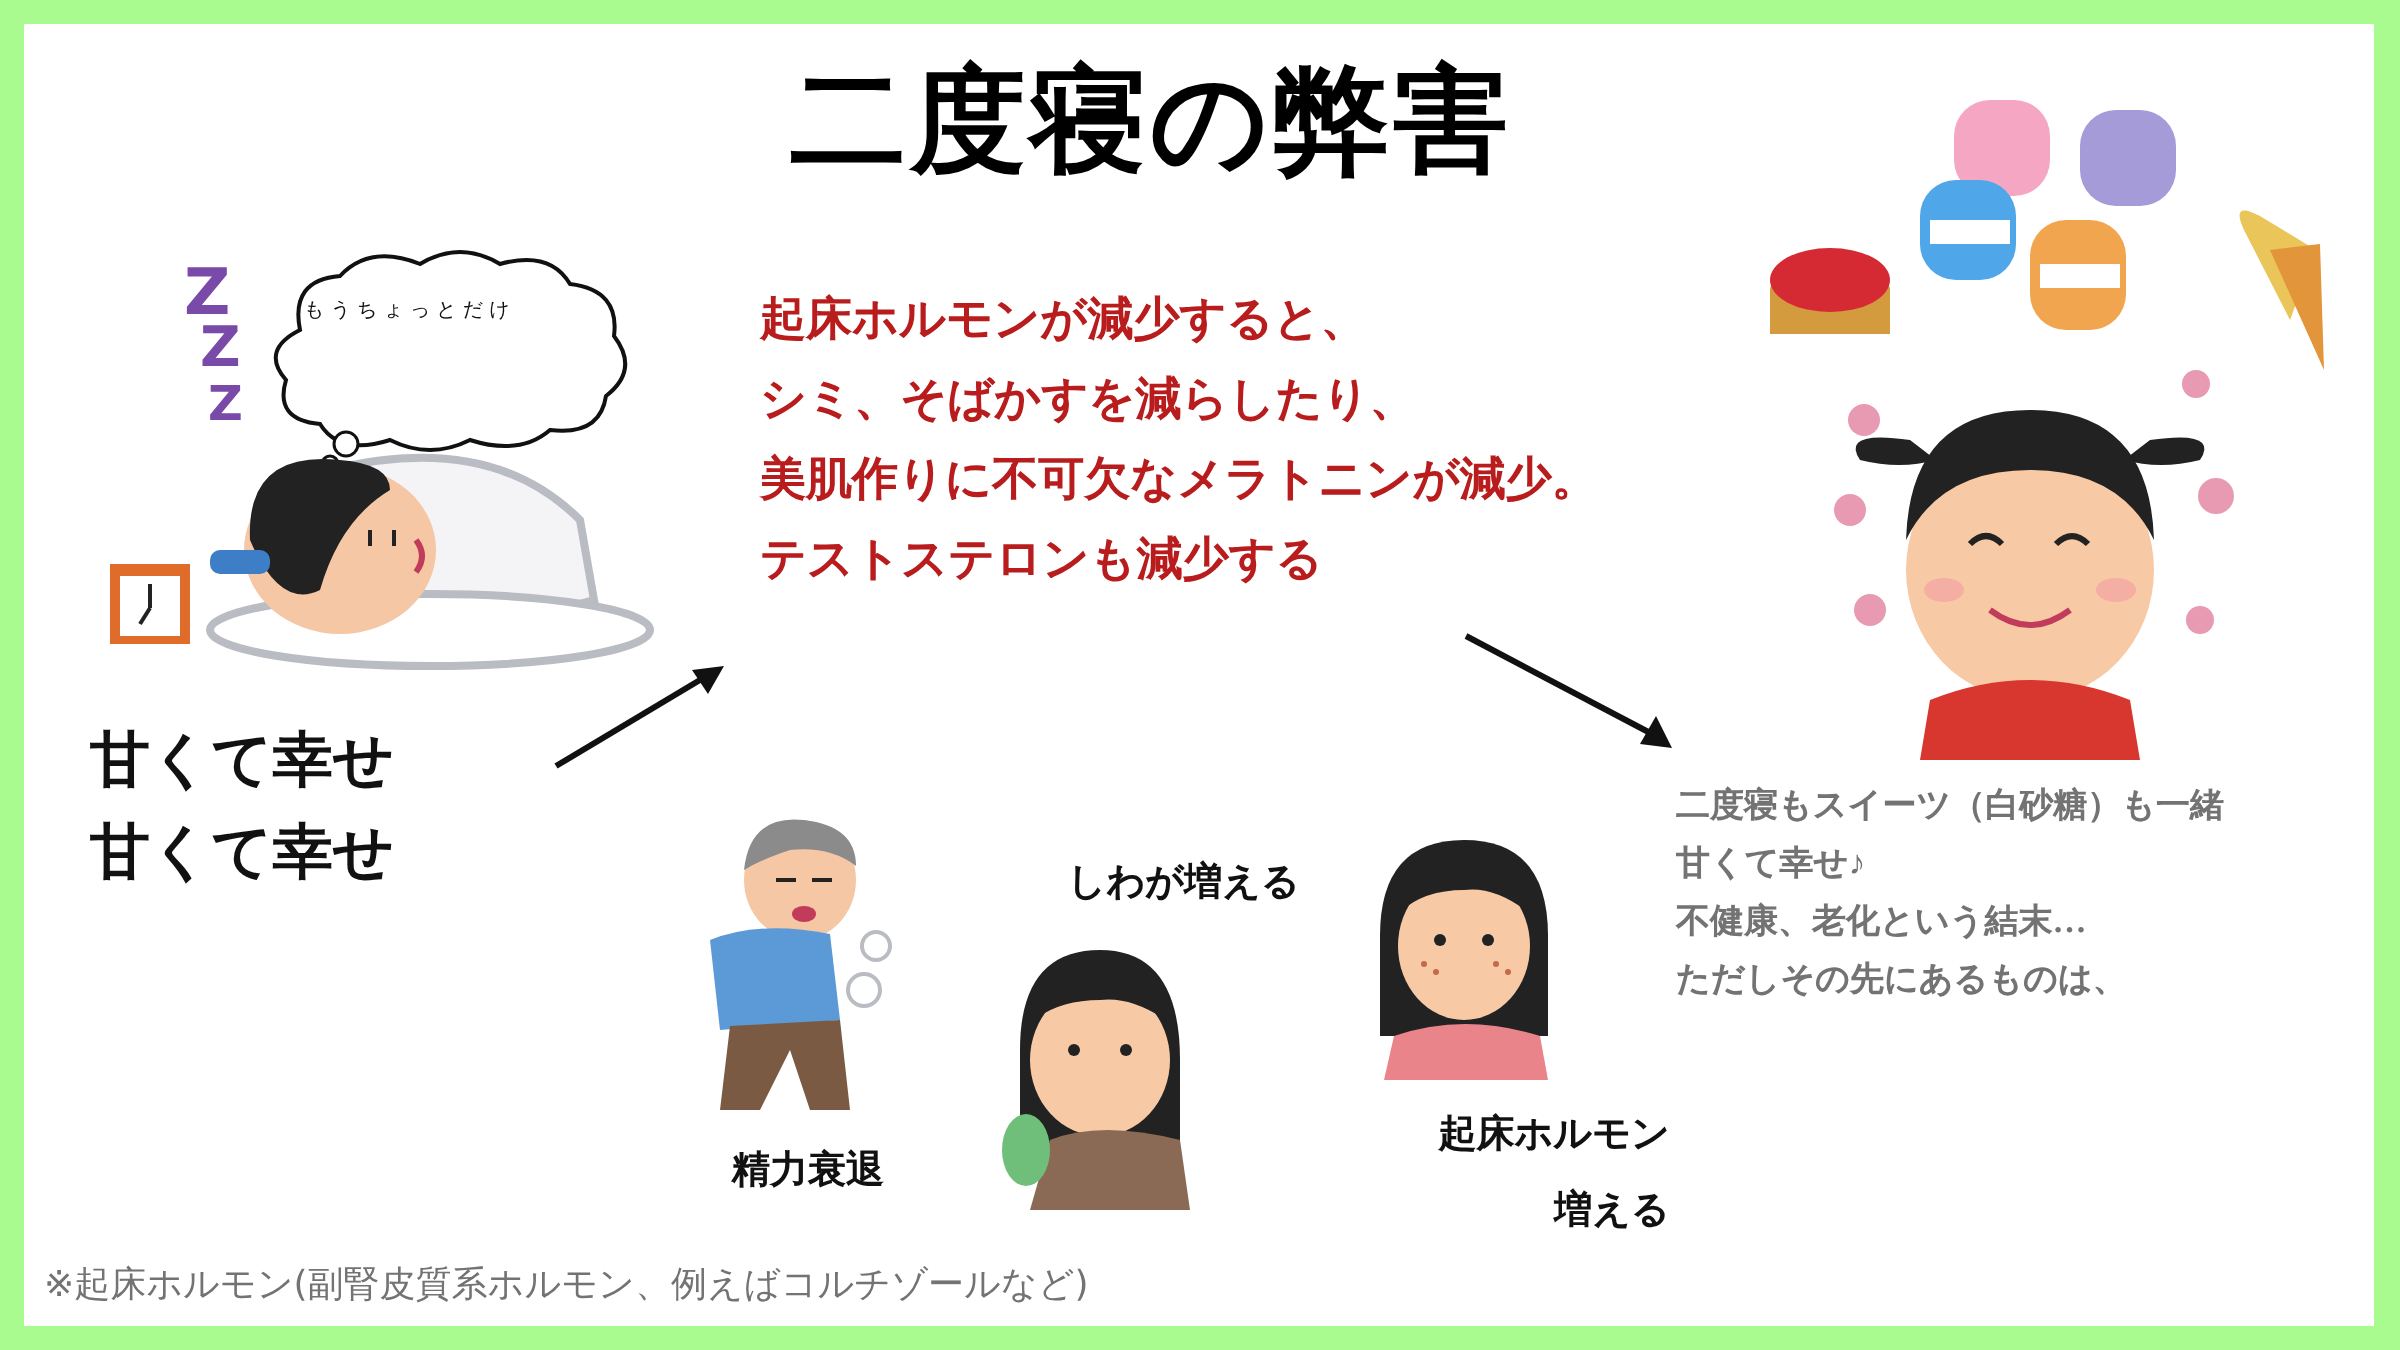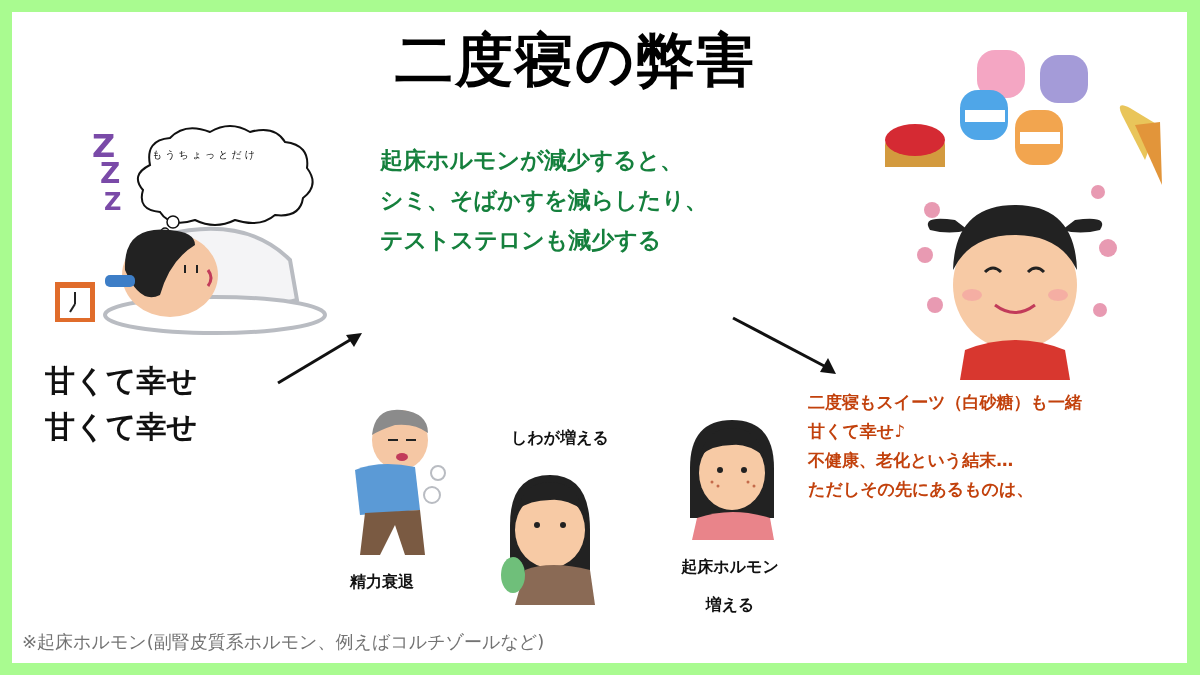--- a/index.html
+++ b/index.html
@@ -17,34 +17,35 @@
   }
   .abs { position: absolute; }
   .title {
     left: 395px; top: 22px;
     font-size: 58px; font-weight: bold; letter-spacing: 2px;
     color: #000;
   }
   .main-text {
     left: 380px; top: 140px;
     font-size: 23px; font-weight: bold; line-height: 40px;
-    color: #15803d;
+    color: #b91c1c;
   }
   .left-text {
     left: 45px; top: 358px;
     font-size: 30px; font-weight: bold; line-height: 46px;
     color: #111;
   }
   .right-text {
-    left: 808px; top: 388px;
+    left: 838px; top: 388px;
     font-size: 17px; font-weight: bold; line-height: 29px;
-    color: #c2410c;
+    color: #737373;
+    font-family: Liberation Serif, serif;
   }
   .label {
-    font-size: 16px; font-weight: bold; color: #111; text-align: center;
+    font-size: 19px; font-weight: bold; color: #111; text-align: right;
   }
   .footnote {
     left: 22px; top: 630px;
     font-size: 18px; color: #737373;
   }
   .bubble-text {
     left: 152px; top: 148px;
     font-size: 10px; letter-spacing: 3px; color: #111;
   }
   .zzz { color: #7a4aa8; font-weight: bold; }
@@ -83,20 +84,21 @@
 <div class="abs zzz" style="left:92px; top:132px; font-size:30px; line-height:28px;">
   <div style="font-size:32px;">Z</div>
   <div style="margin-left:8px; font-size:28px;">Z</div>
   <div style="margin-left:12px; font-size:24px;">Z</div>
 </div>
 <div class="abs bubble-text">もうちょっとだけ</div>
 
 <div class="abs main-text">
   <div>起床ホルモンが減少すると、</div>
   <div>シミ、そばかすを減らしたり、</div>
+  <div>美肌作りに不可欠なメラトニンが減少。</div>
   <div>テストステロンも減少する</div>
 </div>
 
 <div class="abs left-text">
   <div>甘くて幸せ</div>
   <div>甘くて幸せ</div>
 </div>
 
 <div class="abs" style="left:270px; top:325px;">
   <svg width="100" height="65" viewBox="0 0 100 65">

